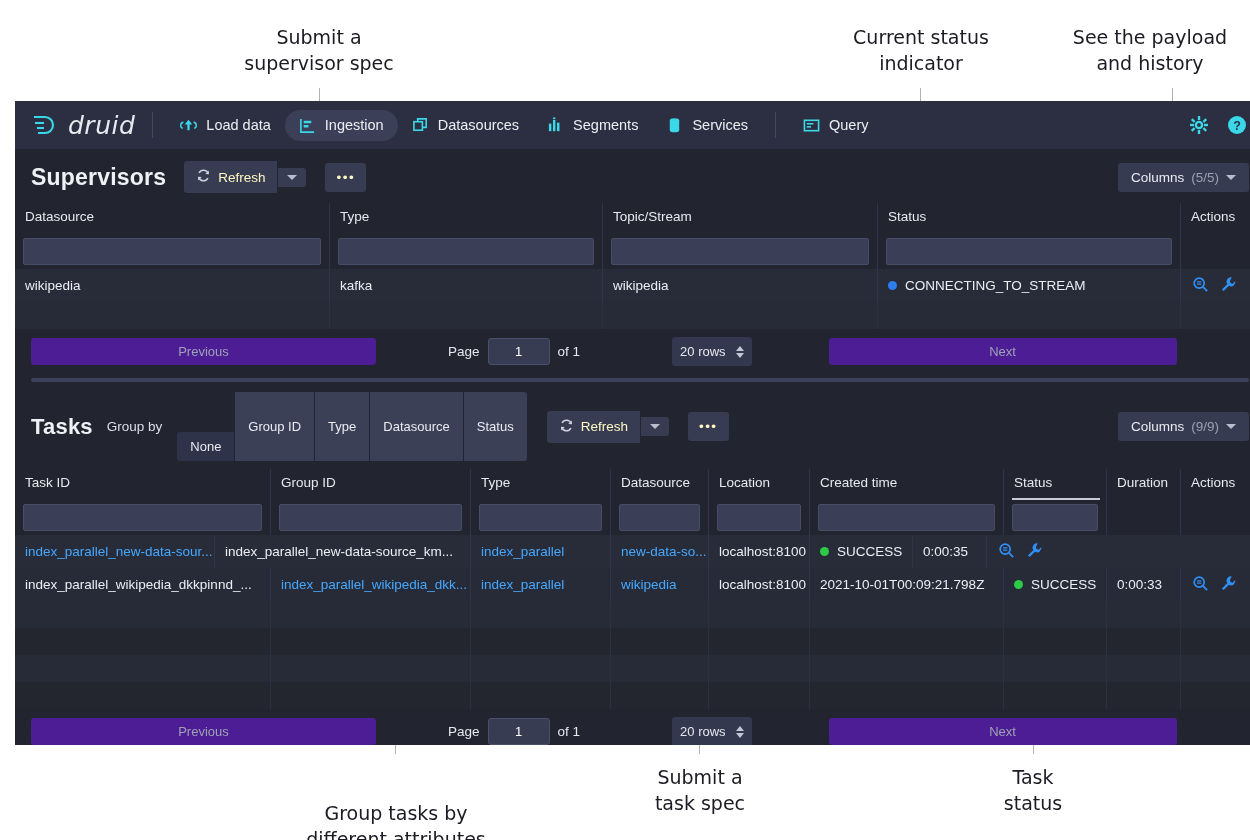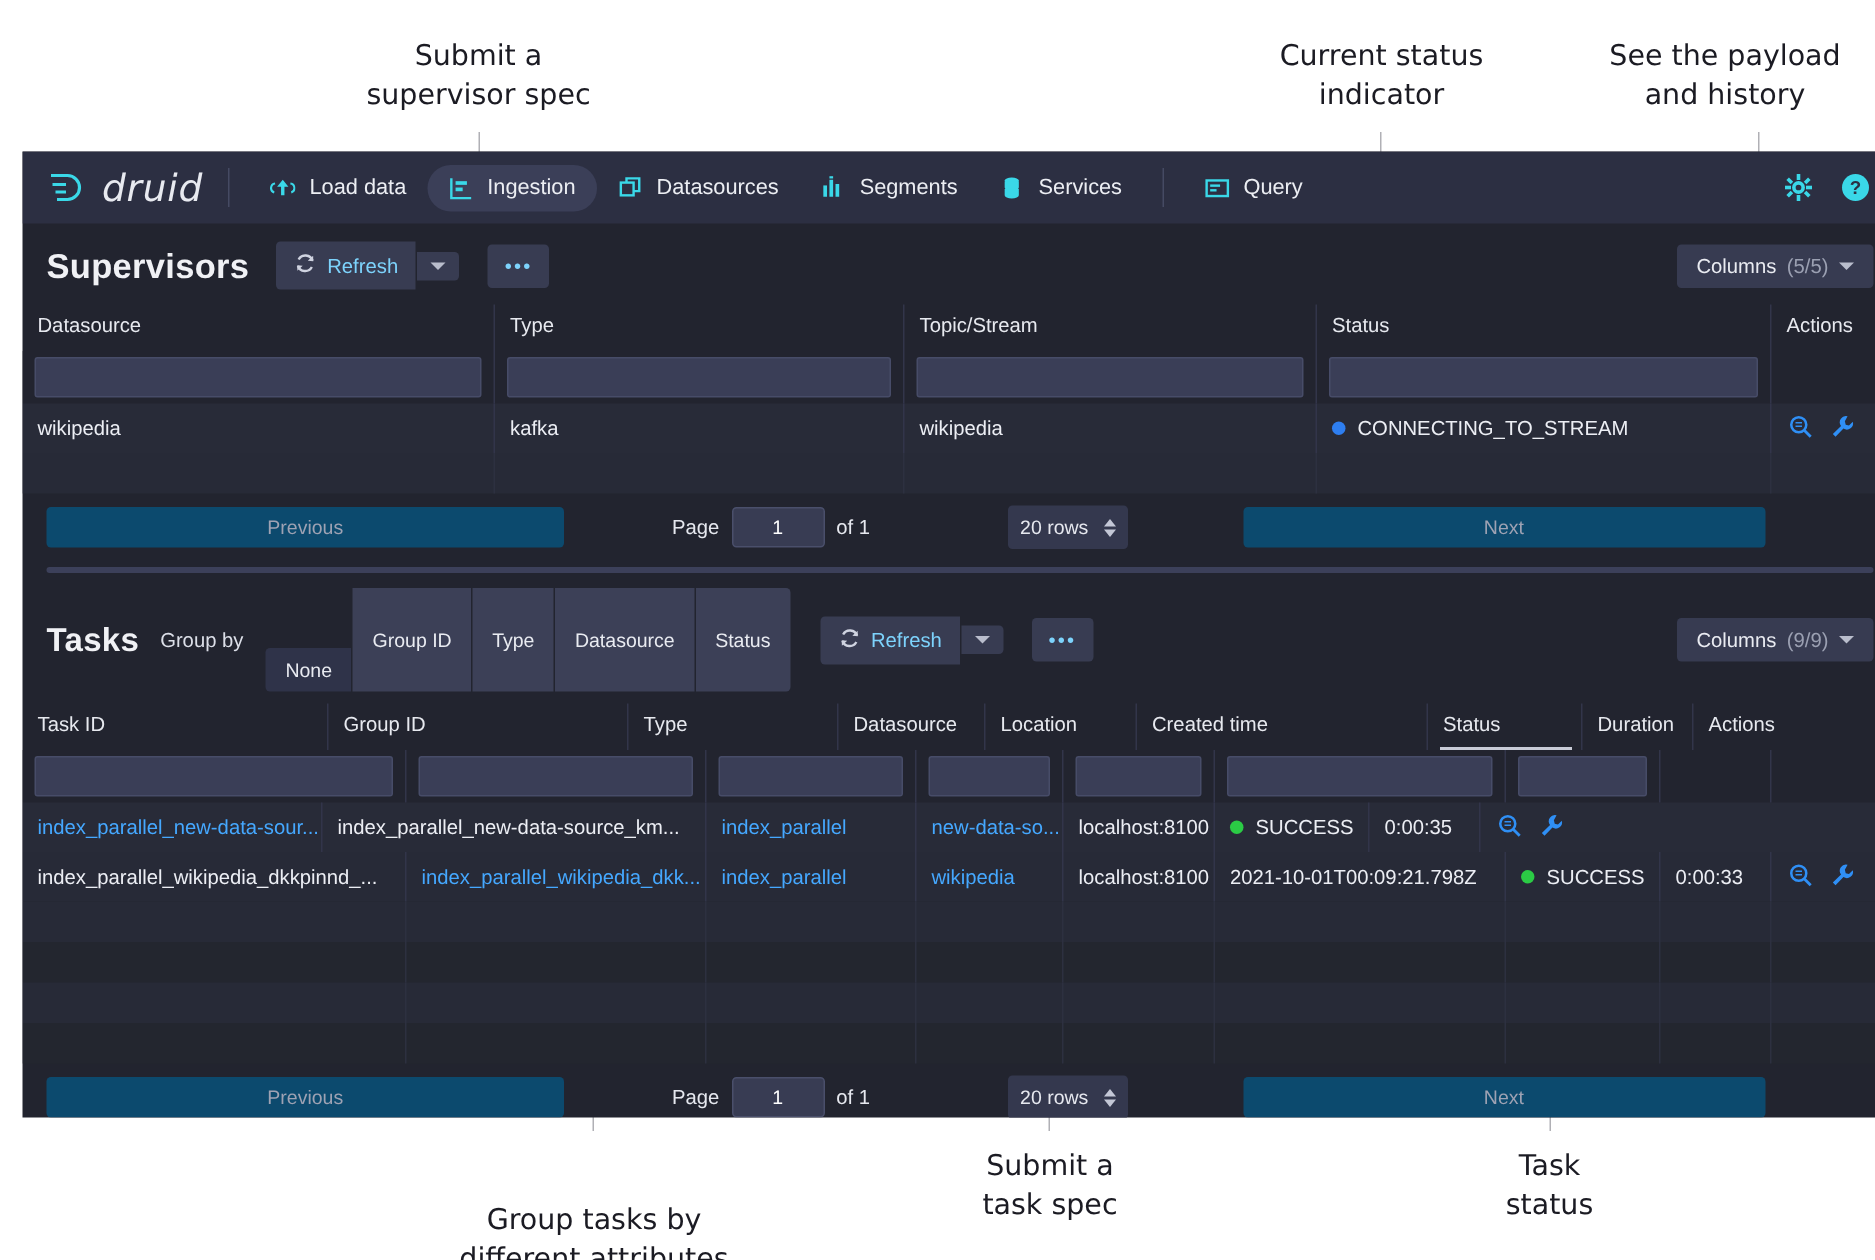--- a/index.html
+++ b/index.html
@@ -85,21 +85,21 @@
   }
   .section-title {
     font-size: 23px;
     font-weight: bold;
     color: #f0f1f5;
     letter-spacing: .2px;
   }
   .section-title.small { font-size: 22px; }
   .btn {
     background: #383c52;
-    color: #7dd3fc;
+    color: #fef9c3;
     border: none;
     border-radius: 3px;
     font-size: 13.5px;
     padding: 7px 12px;
     font-family: "Liberation Sans", sans-serif;
     cursor: pointer;
     display:flex; align-items:center; gap:7px;
     white-space:nowrap;
   }
   .btn-group { display:flex; align-items:center; gap:1px; }
@@ -171,21 +171,21 @@
   .dot { width:9px;height:9px;border-radius:50%; flex:none;}
   .actions-cell { display:flex; align-items:center; gap:11px; padding-left:11px; }
 
   
   .pager {
     display:flex; align-items:center;
     padding: 8px 16px 10px 16px;
     gap: 0;
   }
   .pg-btn {
-    background:#0c4a6e; color:#9ea2b3; border:none; border-radius:3px;
+    background:#4c1d95; color:#9ea2b3; border:none; border-radius:3px;
     height:27px; font-size:13px; cursor:pointer;
     display:flex;align-items:center;justify-content:center;
     font-family:"Liberation Sans",sans-serif;
     text-align:center;
   }
   .pg-prev { width: 345px; }
   .pg-next { width: 348px; }
   .pg-mid { display:flex; align-items:center; gap:8px; }
   .pg-lbl { font-size:13.5px; color:#e6e8ef; }
   .pg-input {
@@ -477,21 +477,21 @@
       <div class="right-push"></div>
       <button class="columns-btn">
         <span>Columns</span>
         <span class="muted">(9/9)</span>
         <span class="caret-tri"></span>
       </button>
     </div>
 
     <div class="table">
       <div class="trow th-row">
-        <div class="th" style="width:204px;">Task ID</div>
+        <div class="th" style="width:256px;">Task ID</div>
         <div class="th" style="width:200px;">Group ID</div>
         <div class="th" style="width:140px;">Type</div>
         <div class="th" style="width:98px;">Datasource</div>
         <div class="th" style="width:101px;">Location</div>
         <div class="th" style="width:194px;">Created time</div>
         <div class="th sorted" style="width:103px;">Status</div>
         <div class="th" style="width:74px;">Duration</div>
         <div class="th" style="width:84px;border-right:none;">Actions</div>
       </div>
 

